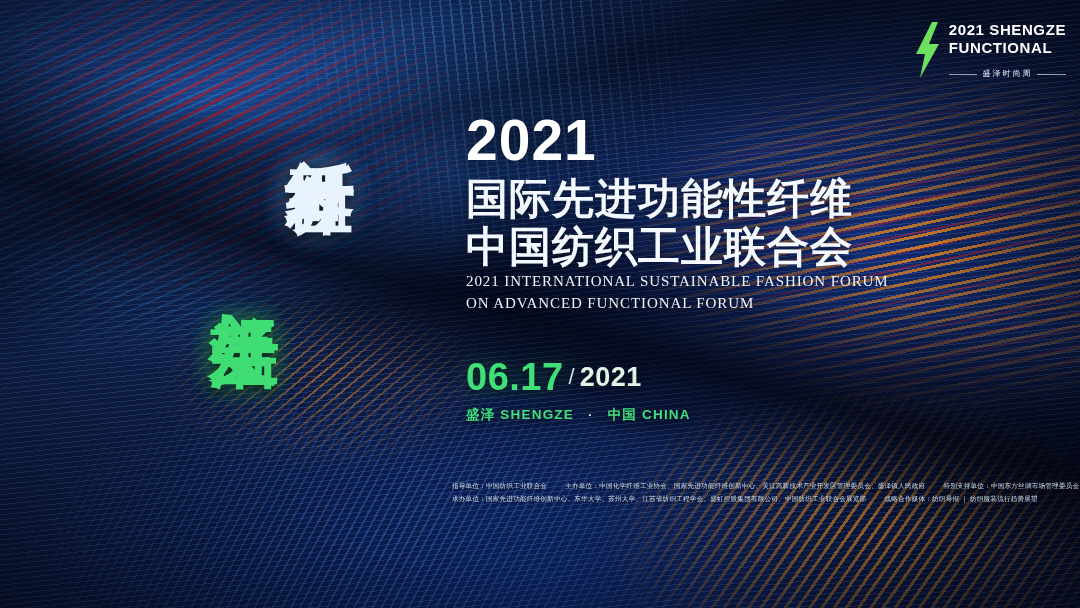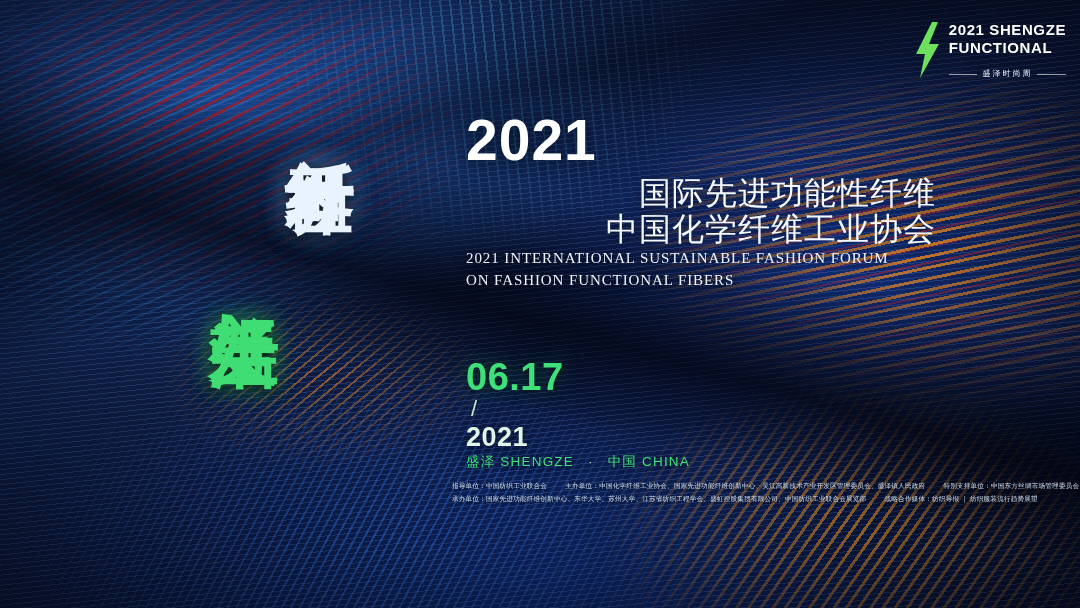--- a/index.html
+++ b/index.html
@@ -166,47 +166,47 @@
 
   
   .main { position:absolute; left:466px; top:112px; width:470px; }
 
   .year {
     color:#ffffff; font-weight:bold; font-size:57px; line-height:1;
     letter-spacing:1px;
     text-shadow:0 3px 16px rgba(0,0,0,.55);
   }
   .h-cn {
-    color:#f4f8ff; font-weight:normal; font-size:32px; line-height:1.14;
+    color:#f4f8ff; font-weight:bold; font-size:42px; line-height:1.14;
     letter-spacing:1px; margin-top:6px;
     text-shadow:0 3px 14px rgba(0,0,0,.6);
-    text-align:right;
   }
   .h-en {
     font-family:"Liberation Serif", serif;
     color:#eef3fb; font-size:15px; line-height:1.45;
     letter-spacing:.9px;
     text-shadow:0 2px 8px rgba(0,0,0,.75);
   }
 
   
   .datewrap { position:absolute; left:466px; top:358px; }
-  .date-row { display:flex; align-items:flex-start;flex-direction:column; }
+  .date-row { display:flex; align-items:center; }
   .date-main {
     color:#3fe07a; font-weight:bold; font-size:38px; line-height:1;
     letter-spacing:.5px;
     text-shadow:0 2px 10px rgba(0,0,0,.6), 0 0 20px rgba(63,224,122,.35);
   }
   .date-sep { color:#bfe8cf; font-size:22px; margin:0 5px; font-weight:normal; }
   .date-year {
     color:#dff6e7; font-weight:bold; font-size:27px; letter-spacing:.5px;
     text-shadow:0 2px 10px rgba(0,0,0,.6);
   }
   .place {
-    color:#3fe07a; font-size:13.5px; font-weight:normal; letter-spacing:1.2px;
+    margin-top:10px;
+    color:#3fe07a; font-size:13.5px; font-weight:bold; letter-spacing:1.2px;
     text-shadow:0 2px 8px rgba(0,0,0,.7);
   }
   .place .dot { margin:0 9px; color:#bfe8cf; }
 
   
   .credits {
     position:absolute; left:452px; top:480px; width:610px;
     font-size:6.6px; line-height:1.95; letter-spacing:.2px;
     color:#cfe0f5; text-align:left;
     text-shadow:0 1px 3px rgba(0,0,0,.85);
@@ -248,25 +248,25 @@
 
   <div class="art-block">
     <div class="cn-vert cn-xin">新纤世界</div>
     <div class="cn-vert cn-mei">美好生活</div>
   </div>
 
   <div class="main">
     <div class="year">2021</div>
     <div class="h-cn">
       <div>国际先进功能性纤维</div>
-      <div>中国化学纤维工业协会</div>
+      <div>中国纺织工业联合会</div>
     </div>
     <div class="h-en">
       <div>2021 INTERNATIONAL SUSTAINABLE FASHION FORUM</div>
-      <div>ON FASHION FUNCTIONAL FIBERS</div>
+      <div>ON ADVANCED FUNCTIONAL FORUM</div>
     </div>
   </div>
 
   <div class="datewrap">
     <div class="date-row">
       <span class="date-main">06.17</span>
       <span class="date-sep">/</span>
       <span class="date-year">2021</span>
     </div>
     <div class="place">

